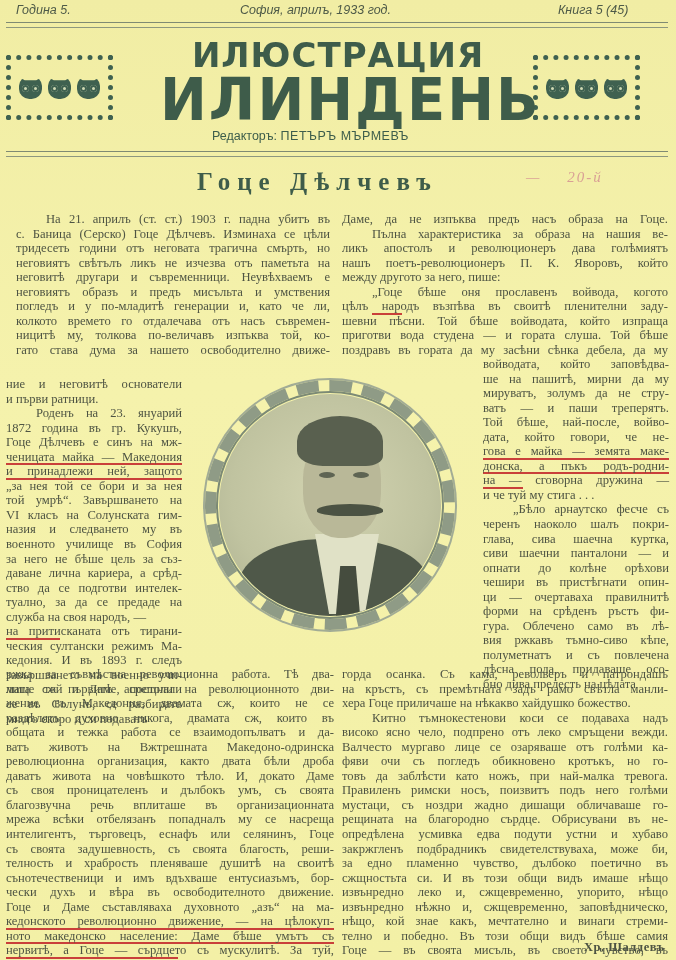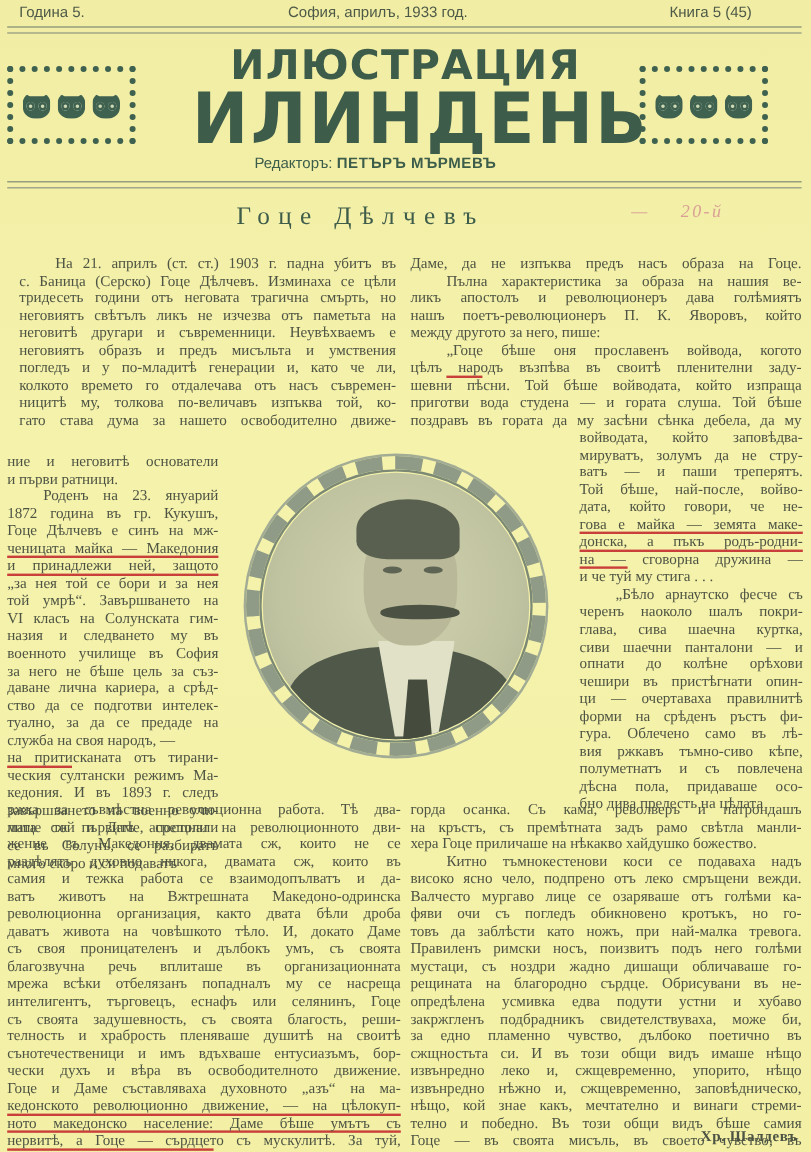--- a/index.html
+++ b/index.html
@@ -12,21 +12,21 @@
   }
   .page {
     position: absolute; left: 0; top: 0; width: 676px; height: 960px;
     background: linear-gradient(180deg, #f1eda4 0%, #f5f2ac 40%, #f3f0a6 100%);
   }
   .topline {
     position: absolute; top: 3px; left: 0; right: 0; height: 16px;
     font-family: "Liberation Sans", "DejaVu Sans", sans-serif;
     font-size: 12.5px; color: #4e5a48;
   }
-  .topline span { position: absolute; top: 0; }
+  .topline span { position: absolute; top: 0; font-style: italic; }
   .rule-double {
     position: absolute; left: 6px; right: 8px; height: 4px;
     border-top: 1.5px solid #7f8a72; border-bottom: 1px solid #8d977f;
   }
   .ornament {
     position: absolute; width: 107px; height: 65px;
     box-sizing: border-box;
   }
   .ornament .frame {
     position: absolute; inset: 0;
@@ -52,25 +52,25 @@
     font-family: "DejaVu Sans", "Liberation Sans", sans-serif;
     font-weight: bold; color: #3e5c4a; letter-spacing: 1px;
   }
   .mast1 { top: 36px; font-size: 34px; line-height: 38px; }
   .mast2 { top: 70px; font-size: 56px; line-height: 60px; letter-spacing: 2px; transform: scaleY(1.05); }
   .editor {
     position: absolute; top: 129px; left: 212px;
     font-family: "Liberation Sans", "DejaVu Sans", sans-serif;
     font-size: 12.5px; color: #3d5d4b;
   }
-  .editor b { letter-spacing: 0.5px; font-weight: bold; margin-top: 19px; }
+  .editor b { letter-spacing: 0.5px; font-weight: normal; margin-top: 19px; }
   .title {
     position: absolute; top: 168px; left: 197px;
-    font-family: "Liberation Serif", serif; font-weight: normal;
-    font-size: 21px; letter-spacing: 7px; color: #3e5c4a;
+    font-family: "Liberation Serif", serif; font-weight: bold;
+    font-size: 25px; letter-spacing: 7px; color: #3e5c4a;
   }
   .handwrite {
     position: absolute; top: 169px; left: 526px;
     font-family: "Liberation Serif", serif; font-style: italic;
     font-size: 15px; color: #d9a095; letter-spacing: 2px;
   }
   .handwrite span:first-child { margin-right: 26px; }
   .col {
     position: absolute;
     font-size: 12.6px; line-height: 14.55px;
@@ -192,21 +192,21 @@
       <span class="line">лище той и Даме, срещнали</span>
       <span class="line">се въ Солунъ, се разбиратъ</span>
       <span class="line last">много скоро и си подаватъ</span>
     </div>
 
   <div class="col" id="lb" style="left:6px; top:667px; width:328px">
       <span class="line">ржка за съвмѣстна революционна работа. Тѣ два-</span>
       <span class="line">мата сж първитѣ апостоли на революционното дви-</span>
       <span class="line">жение въ Македония, двамата сж, които не се</span>
       <span class="line">раздѣлятъ духовно никога, двамата сж, които въ</span>
-      <span class="line">самия и тежка работа се взаимодопълватъ и да-</span>
+      <span class="line">общата и тежка работа се взаимодопълватъ и да-</span>
       <span class="line">ватъ животъ на Вжтрешната Македоно-одринска</span>
       <span class="line">революционна организация, както двата бѣли дроба</span>
       <span class="line">даватъ живота на човѣшкото тѣло. И, докато Даме</span>
       <span class="line">съ своя проницателенъ и дълбокъ умъ, съ своята</span>
       <span class="line">благозвучна речь вплиташе въ организационната</span>
       <span class="line">мрежа всѣки отбелязанъ попадналъ му се насреща</span>
       <span class="line">интелигентъ, търговецъ, еснафъ или селянинъ, Гоце</span>
       <span class="line">съ своята задушевность, съ своята благость, реши-</span>
       <span class="line">телность и храбрость пленяваше душитѣ на своитѣ</span>
       <span class="line">сънотечественици и имъ вдъхваше ентусиазъмъ, бор-</span>
@@ -226,20 +226,21 @@
       <span class="line last">между другото за него, пише:</span>
       <span class="line" style="text-indent: 30px;"><span class="u">„Гоце</span> бѣше оня прославенъ войвода, когото</span>
       <span class="line">цѣлъ народъ възпѣва въ своитѣ пленителни заду-</span>
       <span class="line">шевни пѣсни. Той бѣше войводата, който изпраща</span>
       <span class="line">приготви вода студена — и гората слуша. Той бѣше</span>
       <span class="line">поздравъ въ гората да му засѣни сѣнка дебела, да му</span>
     </div>
 
   <div class="col" id="rn" style="left:483px; top:357px; width:186px">
       <span class="line">войводата, който заповѣдва-</span>
+      <span class="line">ше на пашитѣ, мирни да му</span>
       <span class="line">мируватъ, золумъ да не стру-</span>
       <span class="line">ватъ — и паши треперятъ.</span>
       <span class="line">Той бѣше, най-после, войво-</span>
       <span class="line"><span class="u">дата, който говори, че не-</span></span>
       <span class="line"><span class="u">гова е майка — земята маке-</span></span>
       <span class="line"><span class="u">донска,</span> а пъкъ родъ-родни-</span>
       <span class="line">на — сговорна дружина —</span>
       <span class="line last">и че туй му стига . . .</span>
       <span class="line" style="text-indent: 30px;">„Бѣло арнаутско фесче съ</span>
       <span class="line">черенъ наоколо шалъ покри-</span>

